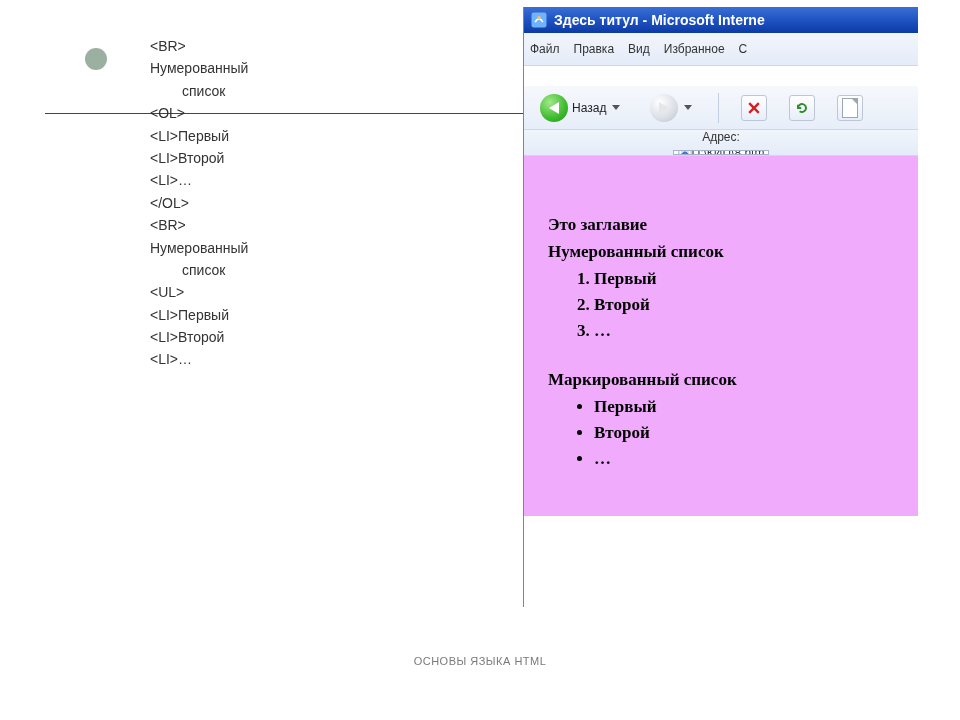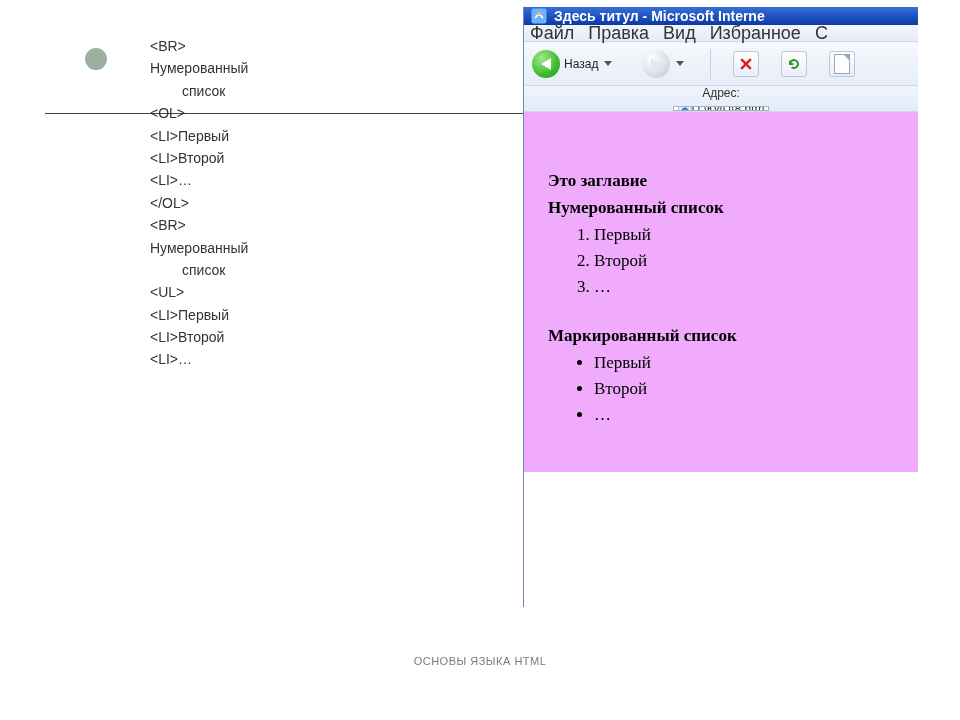--- a/index.html
+++ b/index.html
@@ -51,21 +51,21 @@
     position: absolute;
     left: 523px;
     top: 7px;
     width: 395px;
     height: 600px;
     border-left: 1px solid #6f86b4;
     font-size: 0;
   }
 
   .titlebar {
-    height: 18px;
+    height: 26px;
     background: linear-gradient(to bottom, #3a6fd6 0%, #1f53c2 50%, #0c3aa3 100%);
     display: flex;
     align-items: center;
     padding: 0 6px;
     color: #ffffff;
     font-size: 14px;
     font-weight: bold;
     font-family: Tahoma, sans-serif;
   }
   .titlebar-ico {
@@ -73,38 +73,39 @@
     height: 18px;
     margin-right: 6px;
   }
 
   .menubar {
     height: 16px;
     background: linear-gradient(to bottom, #f2f5fb, #e4ecf9);
     border-bottom: 1px solid #c9d7ef;
     display: flex;
     align-items: center;
-    padding: 8px 6px;
+    padding: 16px 6px;
     gap: 14px;
-    font-size: 18px;
+    font-size: 12px;
     color: #333333;
     font-family: Tahoma, sans-serif;
   }
 
   .toolbar {
     height: 44px;
     background: linear-gradient(to bottom, #f6f8fc, #e7eef9);
     border-bottom: 1px solid #c9d7ef;
     display: flex;
     align-items: center;
-    padding: 0 4px;
+    padding: 0 12px;
     gap: 22px;
     font-family: Tahoma, sans-serif;
     font-size: 12px;
     color: #222222;
+    margin-top: 20px;
   }
   .tb-btn {
     display: inline-flex;
     align-items: center;
     gap: 4px;
     padding: 3px 4px;
   }
   .ico-round {
     width: 28px;
     height: 28px;
@@ -192,21 +193,21 @@
     padding: 58px 24px 20px 24px;
     font-family: "Times New Roman", Times, serif;
     font-size: 17px;
     font-weight: 700;
     color: #000000;
     line-height: 1.35;
   }
   .vp-block { margin: 0 0 4px 0; }
   ol.vp-list, ul.vp-list {
     margin: 0 0 26px 46px;
-    font-weight: 400;
+    font-weight: 700;
   }
   ol.vp-list li, ul.vp-list li {
     margin: 3px 0;
   }
   ul.vp-list { list-style: disc; }
 
   
   .footer-cap {
     position: absolute;
     left: 0;

